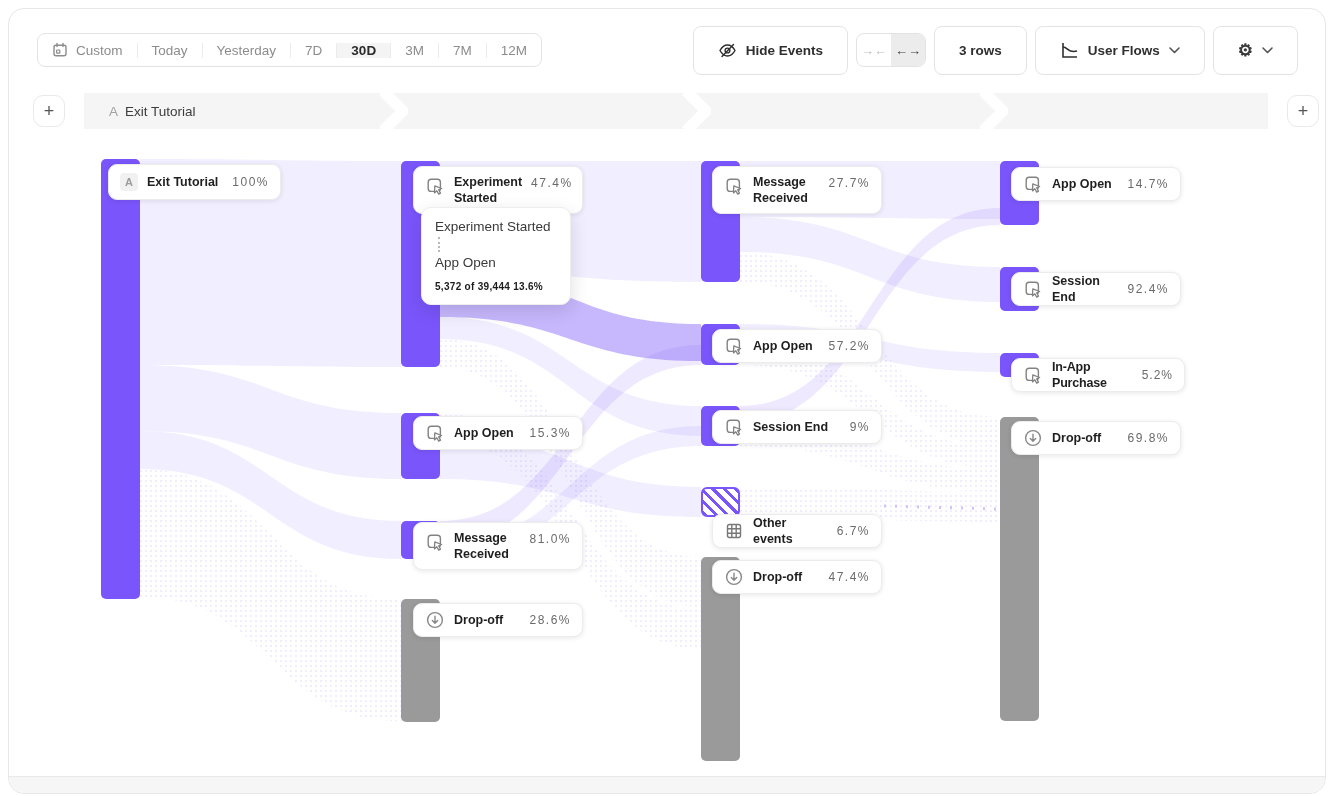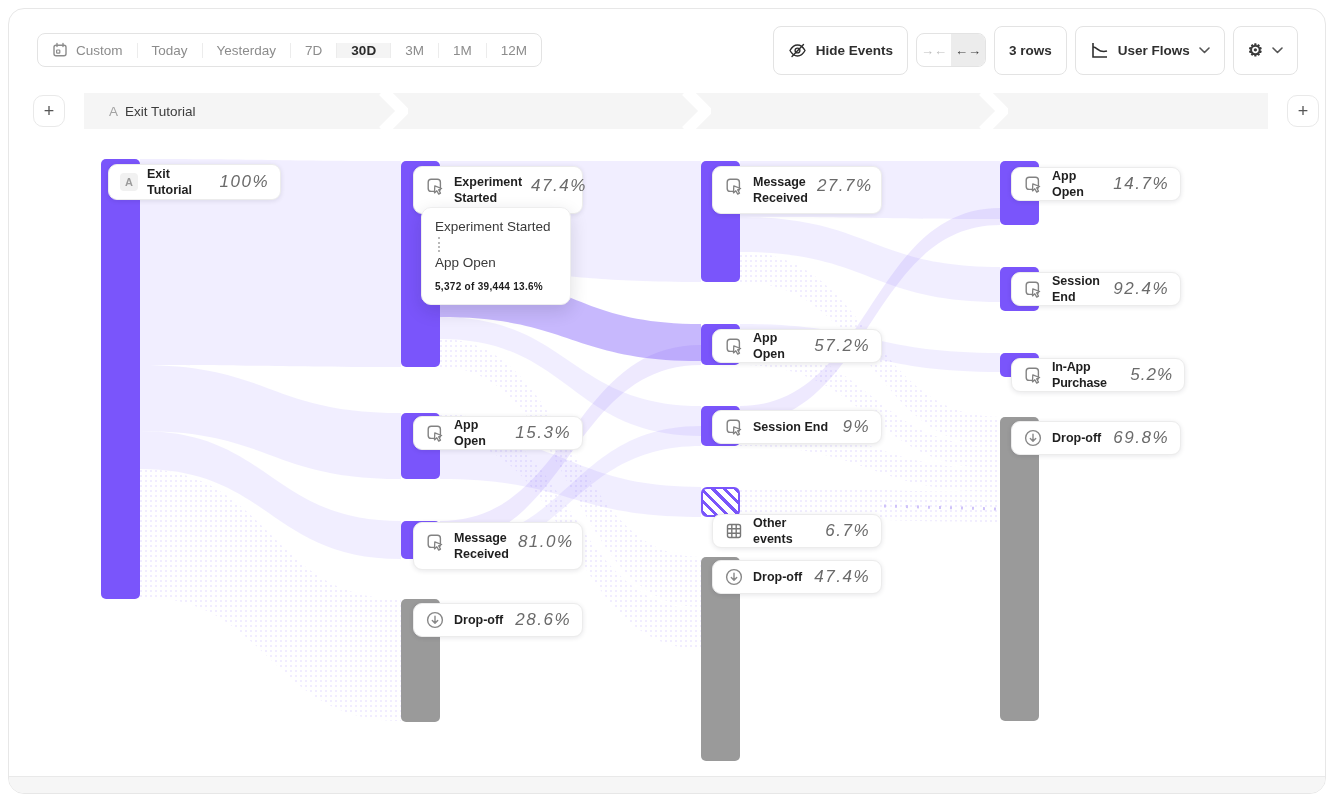--- a/index.html
+++ b/index.html
@@ -10,21 +10,21 @@
          border:1px solid #e7e7e7;border-radius:16px;background:#fff;overflow:hidden;}
   .footerbar{position:absolute;left:0;right:0;bottom:0;height:17px;background:#f6f6f6;border-top:1px solid #e9e9e9;}
 
   
   .toolbar{position:absolute;left:28px;right:27px;top:24px;height:34px;display:flex;align-items:center;justify-content:space-between;z-index:40;}
   .dategroup{display:flex;align-items:center;height:34px;border:1px solid #e3e3e3;border-radius:8px;background:#fff;overflow:hidden;}
   .dategroup .cell{display:flex;align-items:center;gap:8px;padding:0 14px;font-size:13.5px;color:#8c8c8c;border-left:1px solid #ececec;cursor:pointer;white-space:nowrap;}
   .dategroup .cell:first-child{border-left:none;}
   .dategroup .cell.active{background:#f4f4f4;color:#2b2b2b;font-weight:700;}
   .rightgroup{display:flex;align-items:center;gap:8px;}
-  .btn{display:flex;align-items:center;gap:9px;height:49px;padding:0 14px;border:1px solid #e3e3e3;border-radius:8px;background:#fff;font-size:13.5px;color:#2f2f2f;font-weight:600;cursor:pointer;}
+  .btn{display:flex;align-items:center;gap:9px;height:49px;padding:0 24px;border:1px solid #e3e3e3;border-radius:8px;background:#fff;font-size:13.5px;color:#2f2f2f;font-weight:600;cursor:pointer;}
   .seg{display:flex;height:34px;border:1px solid #e3e3e3;border-radius:8px;overflow:hidden;background:#fff;}
   .seg .scell{display:flex;align-items:center;justify-content:center;width:34px;font-size:13px;cursor:pointer;}
   .seg .scell.dim{color:#bdbdbd;}
   .seg .scell.on{background:#ececec;color:#3a3a3a;font-weight:700;}
   .gearglyph{font-size:17px;line-height:1;color:#3a3a3a;}
 
   
   .plusbtn{position:absolute;width:32px;height:32px;border:1px solid #e9e9e9;border-radius:10px;background:#fff;
            display:flex;align-items:center;justify-content:center;font-size:18px;color:#555;cursor:pointer;z-index:40;}
   .banner{position:absolute;left:75px;top:84px;width:1184px;height:36px;background:#f5f5f5;z-index:30;}
@@ -36,21 +36,21 @@
   
   .flows{position:absolute;left:0;top:0;z-index:1;}
   .bar{position:absolute;width:39px;border-radius:5px;z-index:2;}
   .bar.purple{background:#7A55FB;}
   .bar.gray{background:#9A9A9A;}
   .bar.hatch{background:repeating-linear-gradient(45deg,#7A55FB 0 3px,#ffffff 3px 8px);border:2px solid #7A55FB;border-radius:6px;}
   .ncard{position:absolute;width:170px;height:34px;background:#fff;border:1px solid #ececec;border-radius:9px;
          box-shadow:0 1px 5px rgba(20,20,43,.10);display:flex;align-items:center;gap:9px;padding:0 11px;z-index:3;cursor:pointer;}
   .ncard.tall{height:48px;align-items:flex-start;padding-top:7px;}
   .nlabel{flex:1;font-size:12.5px;font-weight:700;color:#1f1f1f;line-height:1.3;}
-  .nvalue{font-size:17px;color:#6a6a6a;letter-spacing:1.5px;white-space:nowrap;font-style:italic;}
+  .nvalue{font-size:12px;color:#6a6a6a;letter-spacing:1.5px;white-space:nowrap;}
   .abadge{width:18px;height:18px;border-radius:4px;background:#f1f1f1;color:#9b9b9b;font-size:11px;font-weight:700;
           display:flex;align-items:center;justify-content:center;flex:none;}
   .nicon{flex:none;display:flex;align-items:center;justify-content:center;width:20px;height:20px;}
   .tall .nicon,.tall .nvalue{margin-top:2px;}
 
   
   .tooltip{position:absolute;left:412px;top:198px;width:150px;background:#fff;border:1px solid #eee;border-radius:10px;
            box-shadow:0 6px 18px rgba(20,20,43,.14);padding:11px 13px 12px;z-index:20;}
   .tooltip .tev{font-size:13.5px;color:#3a3a3a;}
   .tooltip .tdots{height:15px;border-left:2px dotted #b9b9b9;margin:3px 0 3px 3px;width:0;}
@@ -299,21 +299,21 @@
         <div class="cell">
             <span>7D</span>
           </div>
         <div class="cell active">
             <span>30D</span>
           </div>
         <div class="cell">
             <span>3M</span>
           </div>
         <div class="cell">
-            <span>1M</span>
+            <span>7M</span>
           </div>
         <div class="cell">
             <span>12M</span>
           </div>
       </div>
       <div class="rightgroup">
         <div class="btn">
           <span>
               <svg width="19" height="19" viewBox="0 0 19 19">
                 <path d="M2,9.5 C4,5.8 7,4 9.5,4 C12,4 15,5.8 17,9.5 C15,13.2 12,15 9.5,15 C7,15 4,13.2 2,9.5 Z" fill="none" stroke="#2f2f2f" stroke-width="1.4"></path>

